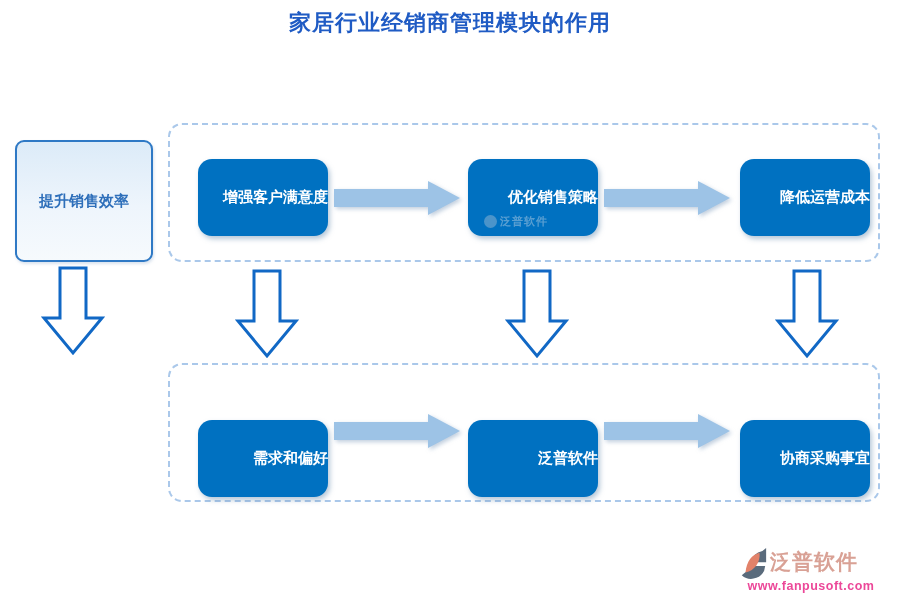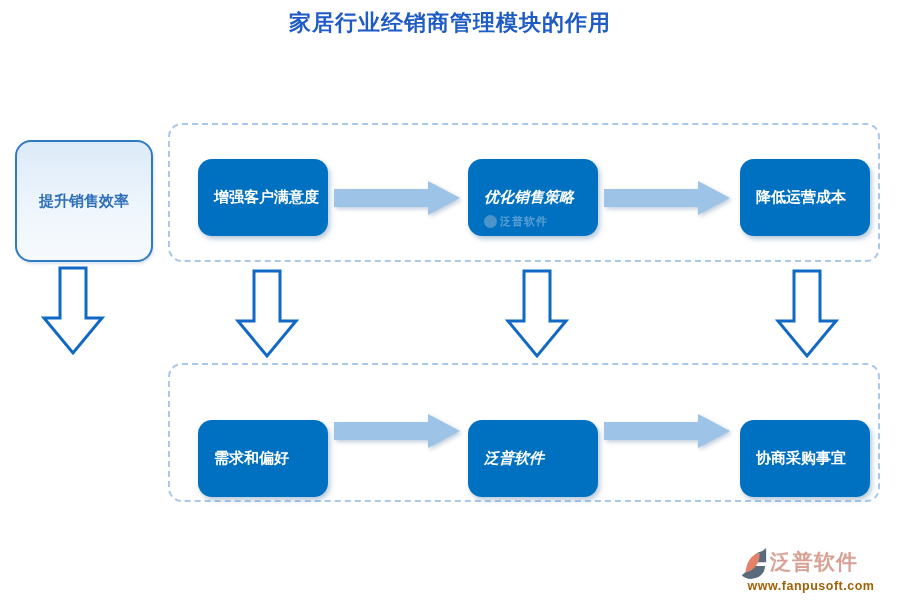--- a/index.html
+++ b/index.html
@@ -16,21 +16,21 @@
     position:absolute; left:0; top:8px; width:900px;
     text-align:center;
     font-family:"DejaVu Serif", serif;
     font-size:22px; font-weight:bold;
     color:#1f5bc4; letter-spacing:1px;
   }
 
   
   .side-box {
     position:absolute; left:15px; width:138px; height:122px;
-    border:2px solid #2f79c5; border-radius:16px;
+    border:2px solid #2f79c5; border-radius:9px;
     background:linear-gradient(180deg,#dcebf8 0%, #eef5fc 55%, #f6fafd 100%);
     display:flex; align-items:center; justify-content:center;
     font-family:"DejaVu Serif", serif;
     font-size:15px; font-weight:bold; color:#2e6fba;
     box-shadow:1px 2px 3px rgba(150,175,205,.35);
   }
   .side-box.top { top:140px; }
   .side-box.bottom { top:383px; }
 
   
@@ -39,30 +39,29 @@
     border:2px dashed #aac8ea; border-radius:14px;
     background:#ffffff;
   }
   .group.top { top:123px; }
   .group.bottom { top:363px; }
 
   
   .step-box {
     position:absolute; width:130px; height:77px;
     background:#0071c1; border-radius:14px;
-    display:flex; align-items:center; justify-content:flex-start;
+    display:flex; align-items:center; justify-content:flex-end;
     font-family:"DejaVu Serif", serif;
     font-size:15px; font-weight:bold; color:#ffffff;
     box-shadow:2px 3px 5px rgba(110,145,180,.5);
-    padding-left:16px;
   }
   .row-top { top:159px; }
   .row-bottom { top:396px;margin-top:24px; }
   .col-1 { left:198px; }
-  .col-2 { left:468px;font-style:italic; }
+  .col-2 { left:468px; }
   .col-3 { left:740px;border-radius:14px; }
 
   
   .h-arrow { position:absolute; width:128px; height:38px; }
   .h-arrow svg { display:block; filter:drop-shadow(2px 2px 2px rgba(140,165,195,.55)); }
   .h-arrow.r1 { top:179px; }
   .h-arrow.r2 { top:412px; }
   .h-a1 { left:334px; }
   .h-a2 { left:604px; }
 
@@ -92,21 +91,21 @@
   
   .footer { position:absolute; left:738px; top:547px; width:150px; }
   .footer .brand-line { display:flex; align-items:flex-start; }
   .footer .brand-icon { width:30px; height:34px; margin-right:2px; }
   .footer .brand-name {
     font-family:"DejaVu Serif", serif;
     font-size:21px; font-weight:bold; color:#d9a195;
     letter-spacing:1px; line-height:30px;
   }
   .footer .brand-url {
-    font-size:12.5px; font-weight:bold; color:#a16207;
+    font-size:12.5px; font-weight:bold; color:#ec4899;
     letter-spacing:.5px; margin-top:-2px; text-align:center; width:146px;
   }
 </style>
 </head>
 <body>
 
 <div class="canvas">
 
   <div class="title">家居行业经销商管理模块的作用</div>
 

